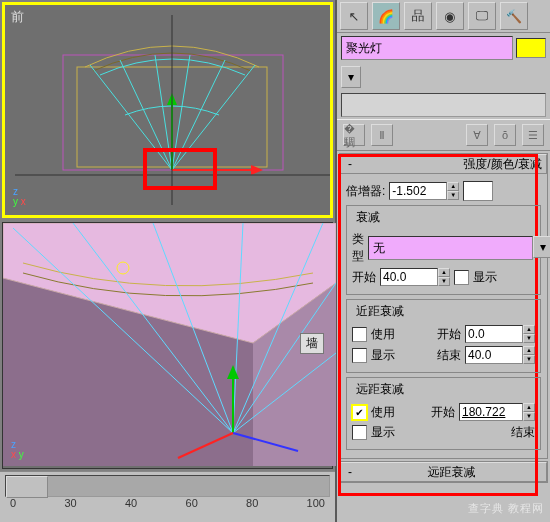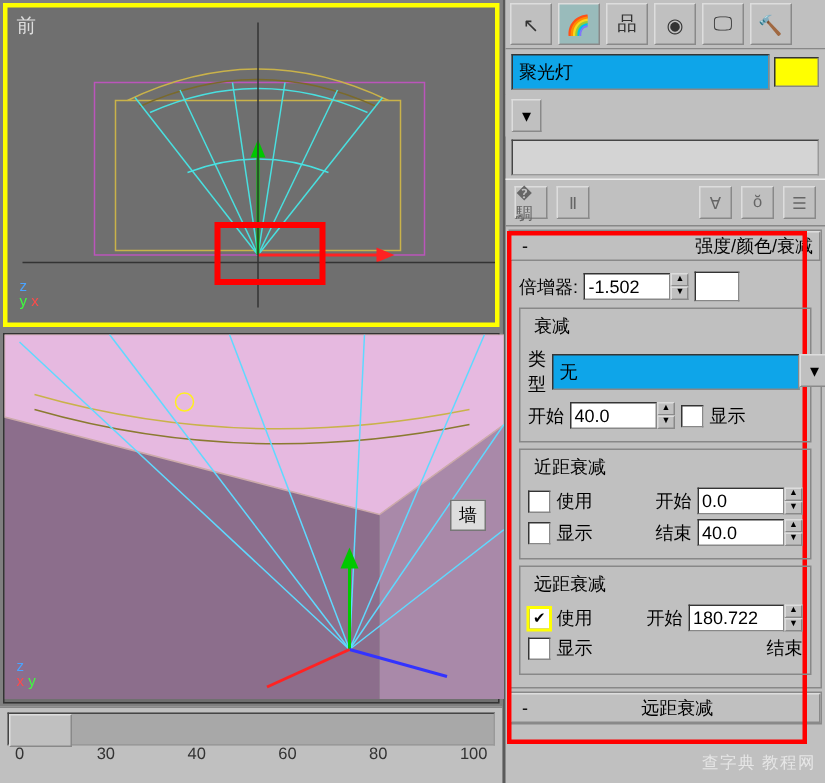--- a/index.html
+++ b/index.html
@@ -18,21 +18,21 @@
 .timeline{height:50px;background:#c0c0c0;border-top:1px solid #888;display:flex;flex-direction:column}
 .slider-track{height:20px;background:#a8a8a8;border:1px inset #999;margin:3px 5px 0;position:relative}
 .slider-thumb{position:absolute;left:0;top:0;width:40px;height:100%;background:#c0c0c0;border:1px outset #ddd}
 .ticks{display:flex;justify-content:space-between;padding:0 10px;color:#333;font-size:11px}
 
 .rp-row{display:flex;align-items:center;padding:2px 3px;background:#c0c0c0}
 .toolbar{border-bottom:1px solid #888;height:28px;gap:4px}
 .tool-btn{width:22px;height:22px;background:#c0c0c0;border:1px outset #ddd;display:inline-flex;align-items:center;justify-content:center;font-size:13px;color:#333}
 .tool-btn.tab{width:26px;height:26px}
 .field-row{padding:3px 4px}
-.txt-input{flex:1;height:20px;background:#0ea5e9;border:1px inset #888;padding:1px 4px;font-size:12px}
+.txt-input{flex:1;height:20px;background:#f0abfc;border:1px inset #888;padding:1px 4px;font-size:12px}
 .color-swatch{width:28px;height:18px;background:#ffff00;border:1px inset #888;margin-left:3px}
 .dropdown{display:flex}
 .dd-btn{width:18px;height:20px;background:#c0c0c0;border:1px outset #ddd;display:flex;align-items:center;justify-content:center}
 .mini-icons{display:flex;gap:6px;padding:4px 6px;border-top:1px solid #eee;border-bottom:1px solid #888}
 .mini-icons span{width:20px;height:20px;border:1px outset #ddd;display:flex;align-items:center;justify-content:center;color:#666;font-size:11px}
 .rollout{margin:2px;border:1px solid #888;background:#c0c0c0}
 .rollout-hd{display:flex;align-items:center;background:#c0c0c0;border:1px outset #ddd;height:18px;padding:0 4px;font-size:12px}
 .rollout-hd .minus{width:10px;text-align:center;margin-right:6px}
 .rollout-body{padding:4px 6px}
 .param-row{display:flex;align-items:center;gap:4px;margin:3px 0;font-size:12px}
@@ -244,21 +244,21 @@
             </div>
           </div>
 
           <div class="group">
             <div class="group-title">远距衰减</div>
             <div class="param-row">
               <span class="checkbox hilite-cb">✔</span>
               <span>使用</span>
               <span style="margin-left:auto">开始</span>
               <div class="spinner">
-                  <input style="width: 58px;" value="180.722">
+                  <input style="width: 58px; text-decoration: underline;" value="180.722">
                   <div class="spin-btns">
                     <div>▲</div>
                     <div>▼</div>
                   </div>
                 </div>
             </div>
             <div class="param-row">
               <span class="checkbox"></span>
               <span>显示</span>
               <span style="margin-left:auto">结束</span>

